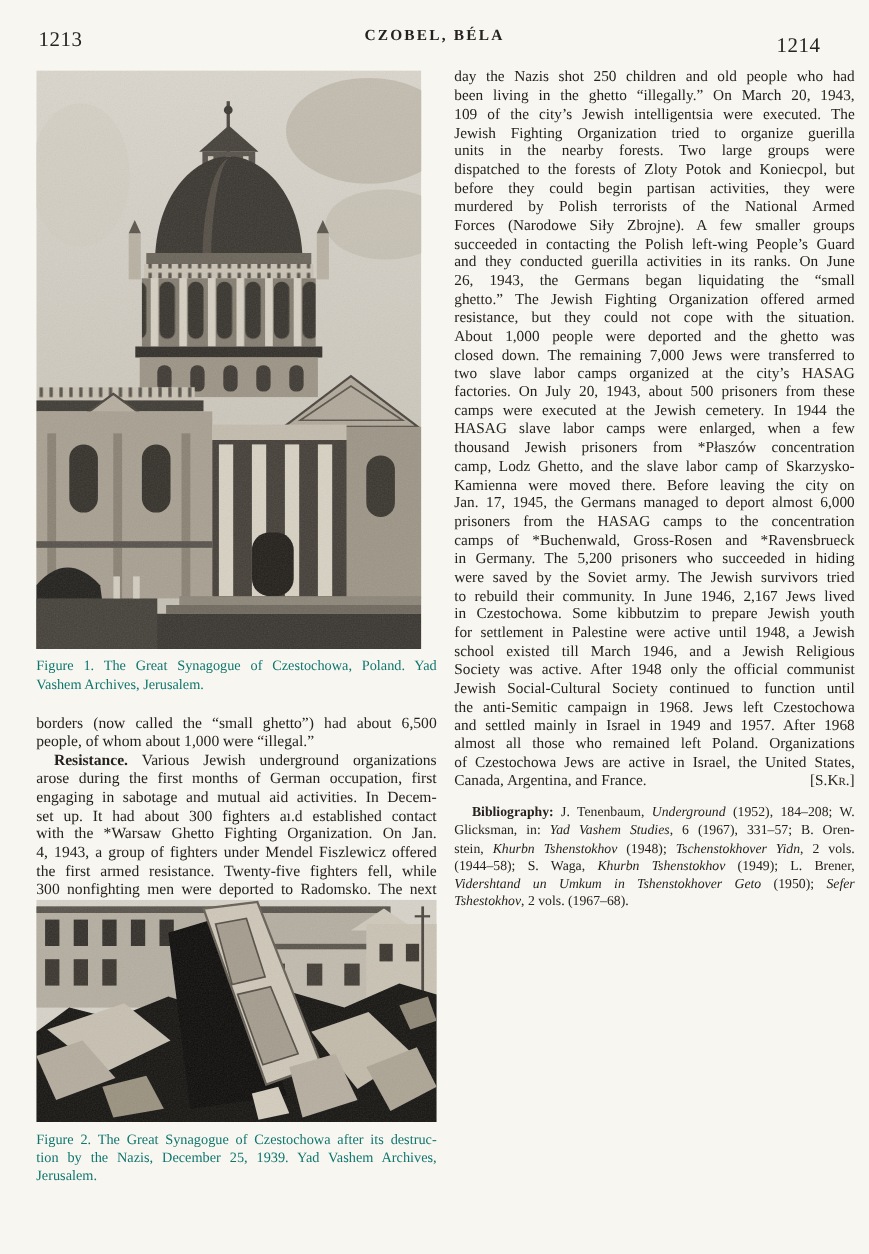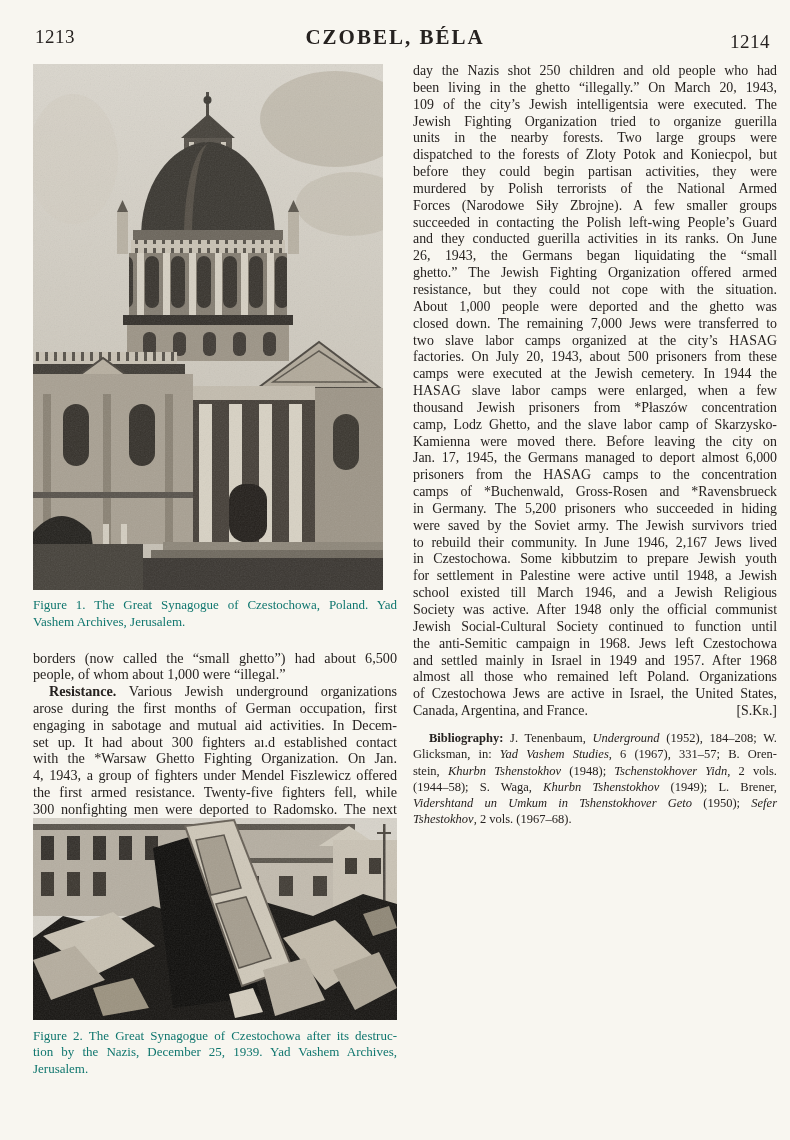--- a/index.html
+++ b/index.html
@@ -6,24 +6,24 @@
   body{background:#efede8;}
   .page{
     position:relative;width:790px;height:1140px;overflow:hidden;
     background:#f8f6f0;
     color:#262220;
     font-family:"Liberation Serif","DejaVu Serif",serif;
   }
   
   .hdr-num{position:absolute;top:26px;font-size:19px;letter-spacing:.5px;}
   .hdr-num.left{left:35px;}
-  .hdr-num.right{right:20px;top:31px;}
+  .hdr-num.right{right:44px;top:31px;}
   .hdr-title{
     position:absolute;top:25px;left:0;right:0;text-align:center;
-    font-size:21px;font-weight:bold;letter-spacing:2px;
+    font-size:14px;font-weight:bold;letter-spacing:2px;
   }
   
   .col{position:absolute;top:62px;width:364px;}
   .col.left{left:33px;}
   .col.right{left:413px;}
   
   .tline{
     white-space:nowrap;
     text-align:justify;text-align-last:justify;
     overflow:visible;

